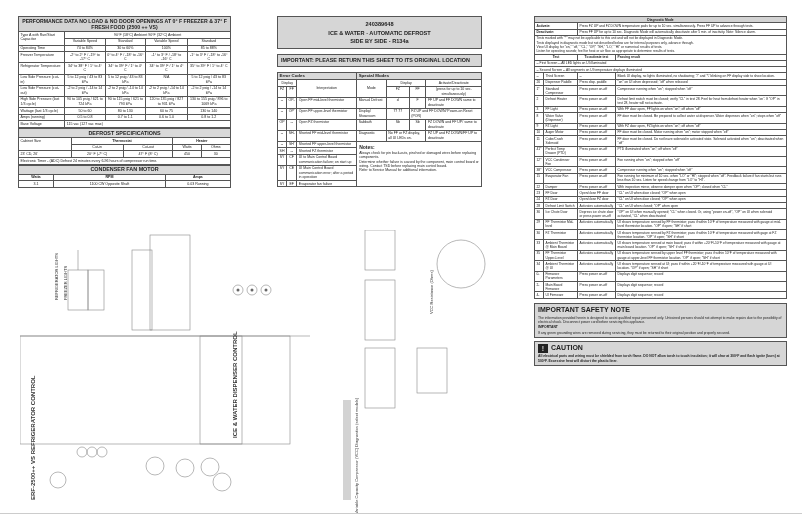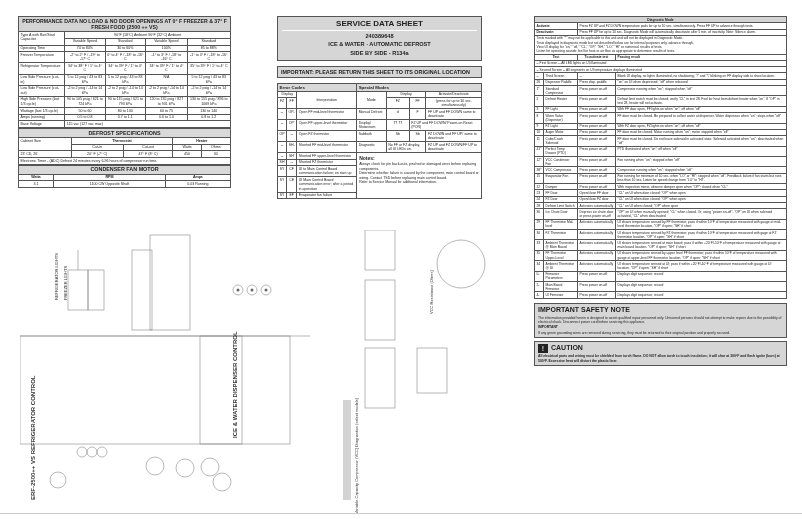--- a/index.html
+++ b/index.html
@@ -160,21 +160,20 @@
       <td class="c">3.1</td>
       <td class="c">1100 CW Opposite Shaft</td>
       <td class="c">0.03 Running</td>
     </tr>
   </tbody>
     </table>
 </div>
 
 <div id="mid" class="col">
   <div class="sds">
-    <div class="t1">SERVICE DATA SHEET</div>
     <div class="t2">240389648</div>
     <div class="t2">ICE &amp; WATER - AUTOMATIC DEFROST</div>
     <div class="t2">SIDE BY SIDE - R134a</div>
   </div>
   <div class="imp">IMPORTANT: PLEASE RETURN THIS SHEET TO ITS ORIGINAL LOCATION</div>
 
   <table class="ec">
     <tbody>
         <tr>
       <td colspan="3" class="b" style="background:#d9d9d9;font-size:4.4px">Error Codes</td>

